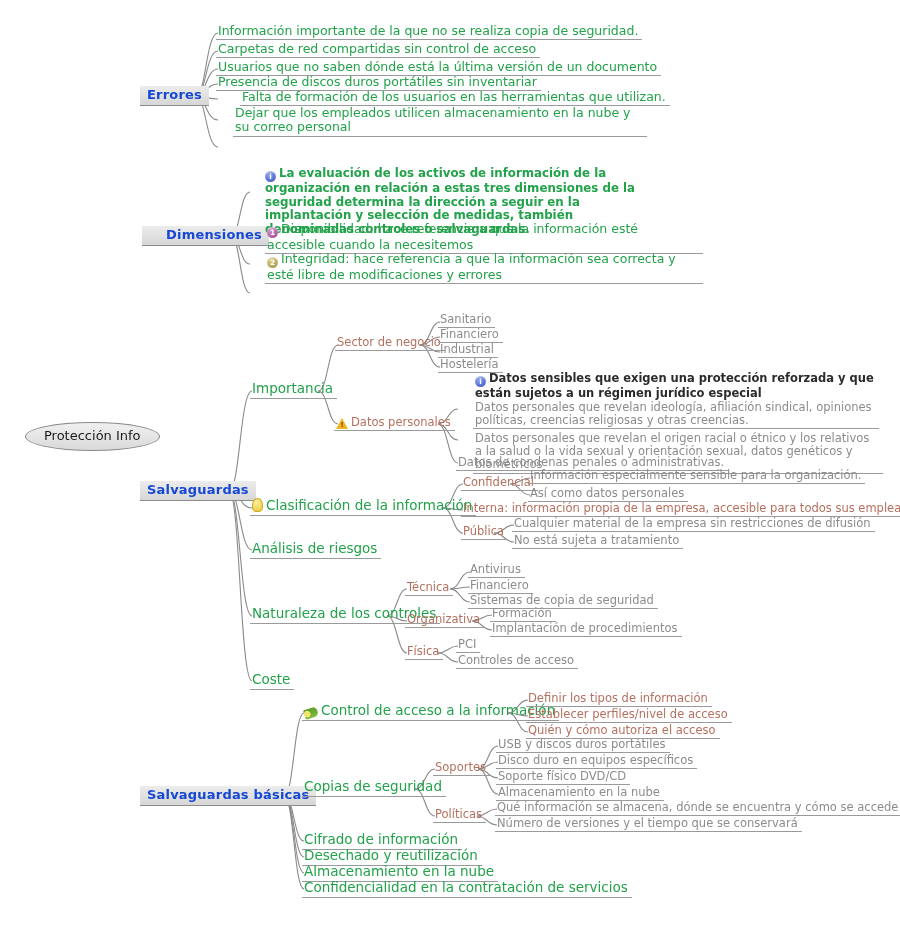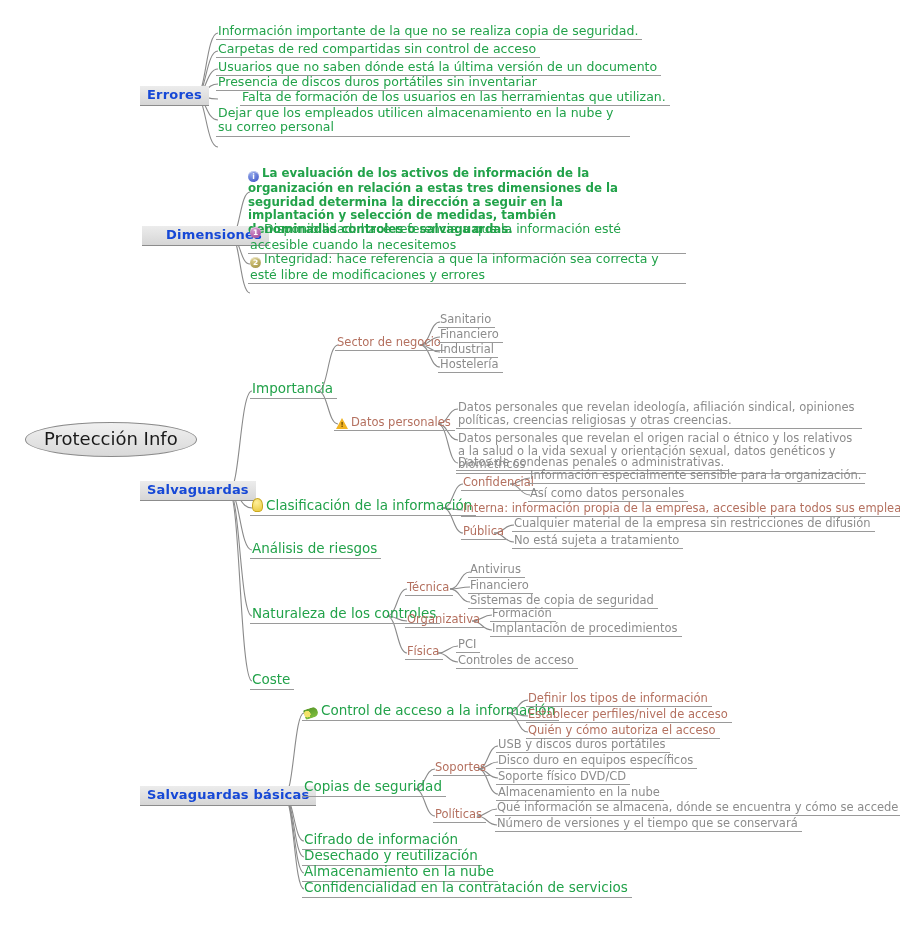--- a/index.html
+++ b/index.html
@@ -19,21 +19,21 @@
     white-space:nowrap;
     line-height:1.15;
   }
 
   
   .root{
     border:1px solid #8a8a8a;
     border-radius:50%;
     background:linear-gradient(#f0f0f0,#d9d9d9);
     color:#1a1a1a;
-    font-size:18px;
+    font-size:13px;
     padding:6px 18px;
     text-align:center;
   }
 
   
   .main-branch{
     color:#1648d6;
     font-weight:bold;
     font-size:13px;
     background:linear-gradient(#ececec,#d6d6d6);
@@ -64,21 +64,21 @@
   }
   .lv-bold-dark{
     color:#2b2b2b;
     font-weight:bold;
     font-size:11.5px;
     border-bottom:1px solid #9a9a9a;
     padding:0 4px 1px 2px;
   }
 
   
-  .wrap{white-space:normal;}
+  .wrap{white-space:normal;margin-left:17px;}
 
   
   .ic{
     display:inline-block;
     vertical-align:-2px;
     margin-right:3px;
     position:relative;
   }
   .ic-circle{
     width:11px;height:11px;border-radius:50%;
@@ -242,20 +242,23 @@
 
   <div class="node lv-grey" style="left:438px;top:313px;">Sanitario</div>
   <div class="node lv-grey" style="left:438px;top:328px;">Financiero</div>
   <div class="node lv-grey" style="left:438px;top:343px;">Industrial</div>
   <div class="node lv-grey" style="left:438px;top:358px;">Hostelería</div>
 
   <div class="node lv-red" style="left:334px;top:416px;">
     <span class="ic ic-warn"></span><span>Datos personales</span>
   </div>
 
+  <div class="node lv-bold-dark wrap" style="left:456px;top:372px;width:400px;border:none;">
+    <span class="ic ic-circle ic-info">i</span><span>Datos sensibles que exigen una protección reforzada y que están sujetos a un régimen jurídico especial</span>
+  </div>
 
   <div class="node lv-grey wrap" style="left:456px;top:401px;width:400px;">Datos personales que revelan ideología, afiliación sindical, opiniones políticas, creencias religiosas y otras creencias.</div>
   <div class="node lv-grey wrap" style="left:456px;top:432px;width:404px;">Datos personales que revelan el origen racial o étnico y los relativos a la salud o la vida sexual y orientación sexual, datos genéticos y biométricos</div>
   <div class="node lv-grey" style="left:456px;top:456px;">Datos de condenas penales o administrativas.</div>
 
   <div class="node lv-green big" style="left:250px;top:498px;">
     <span class="ic ic-bulb"></span><span>Clasificación de la información</span>
   </div>
 
   <div class="node lv-red" style="left:461px;top:476px;">Confidencial</div>

